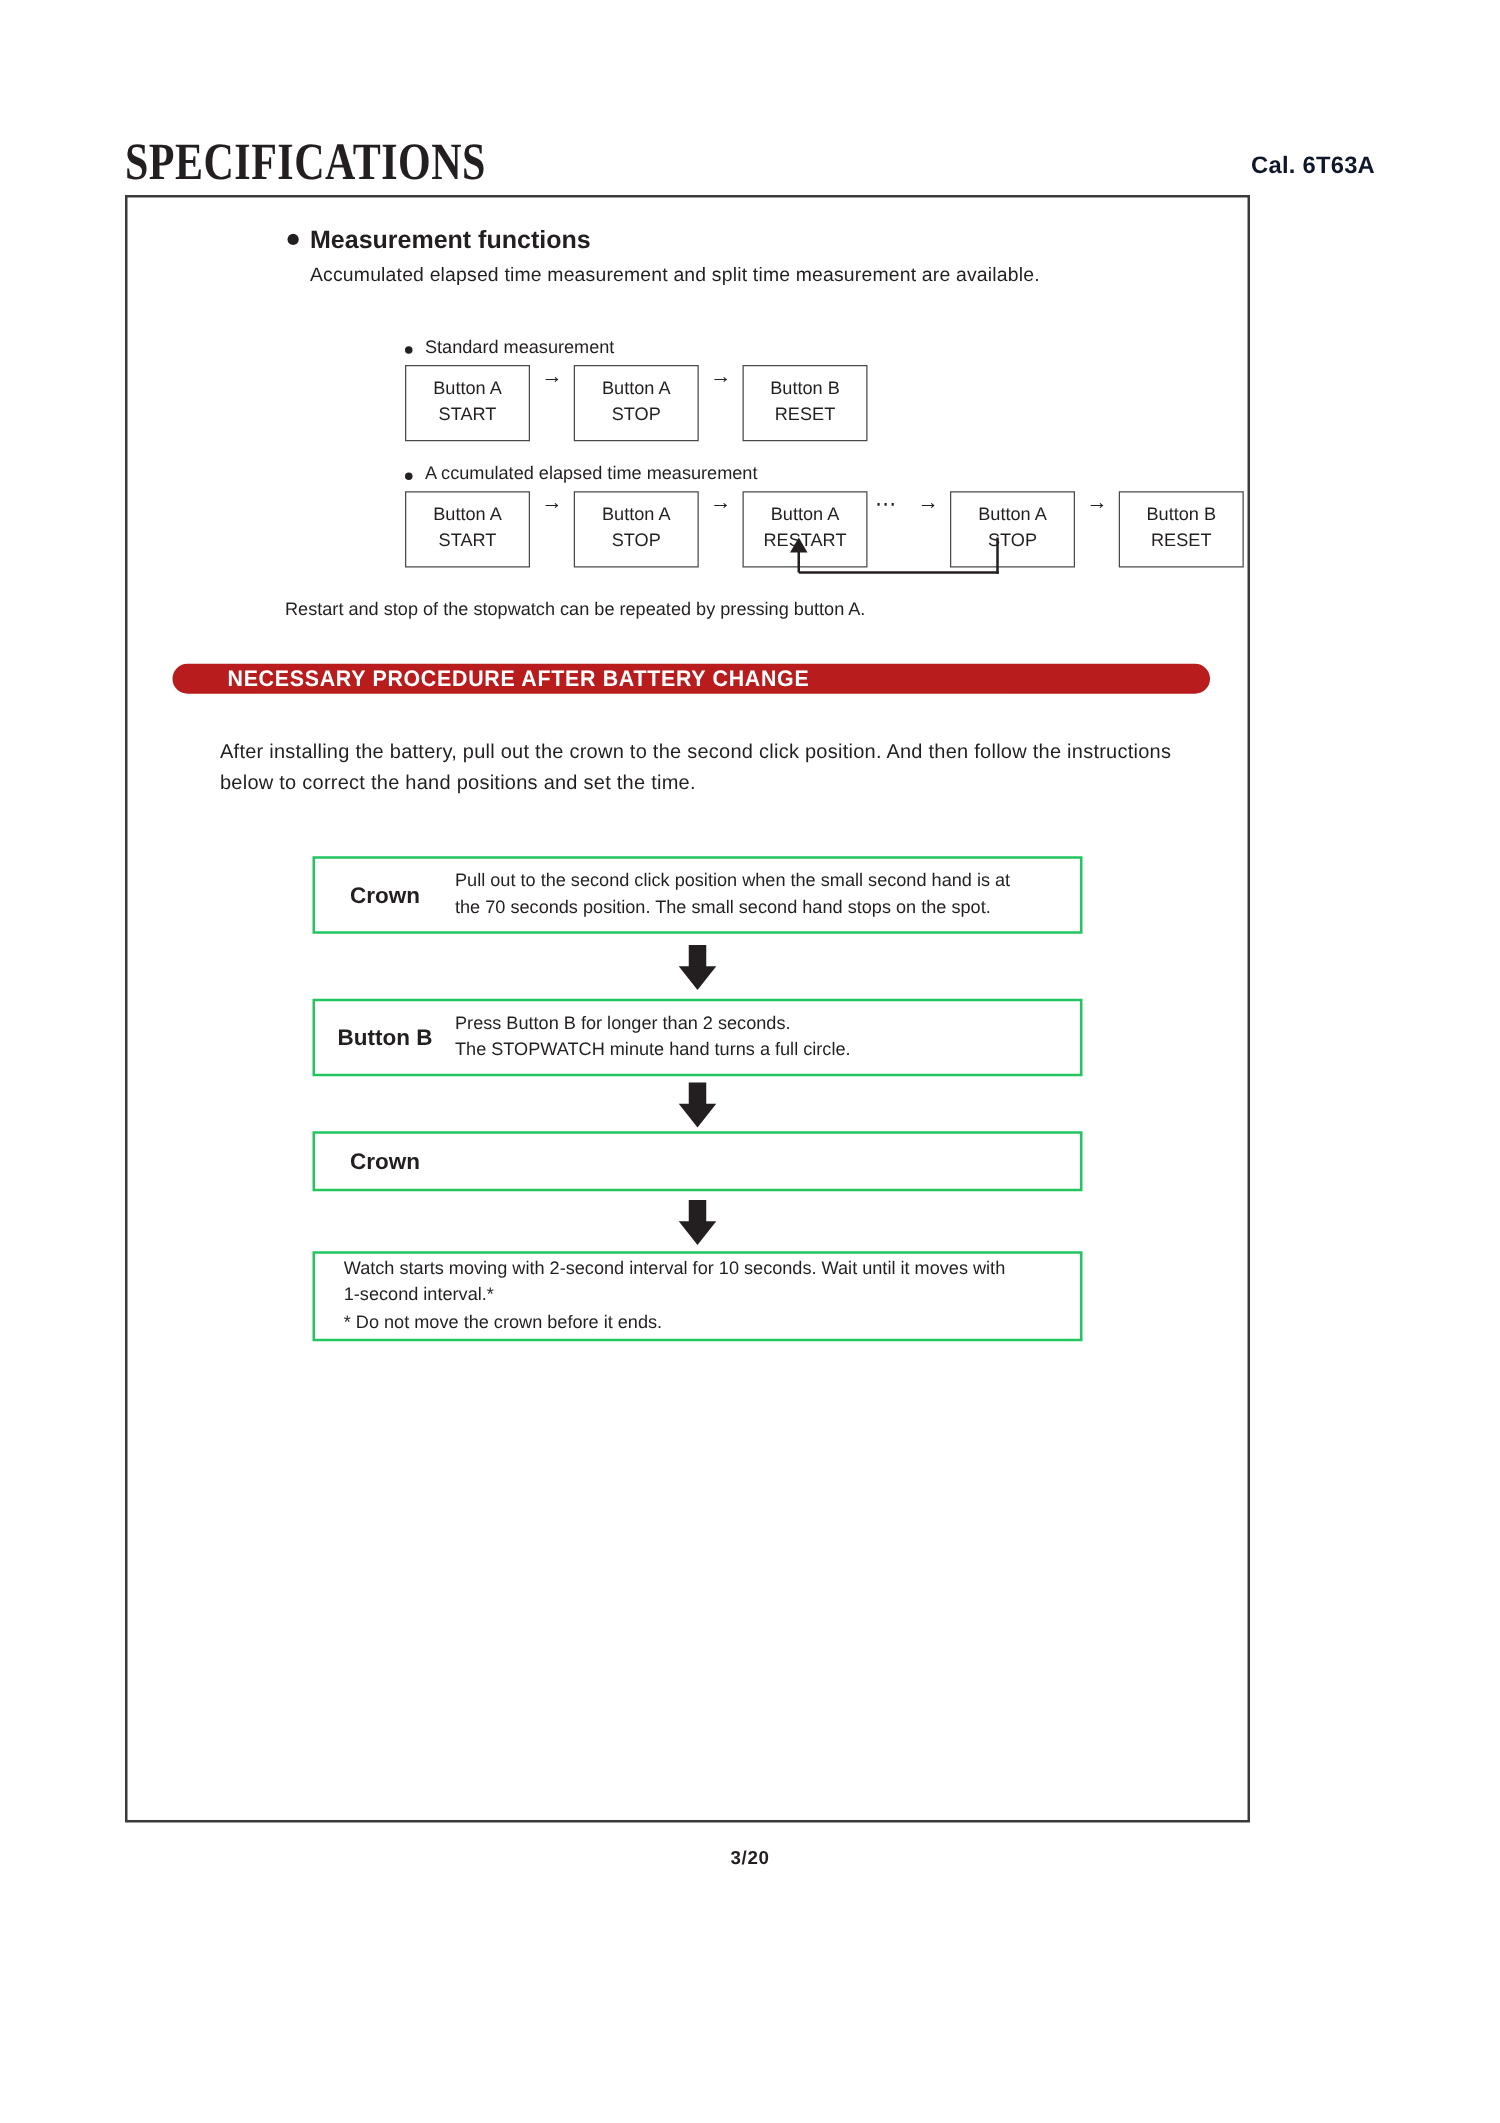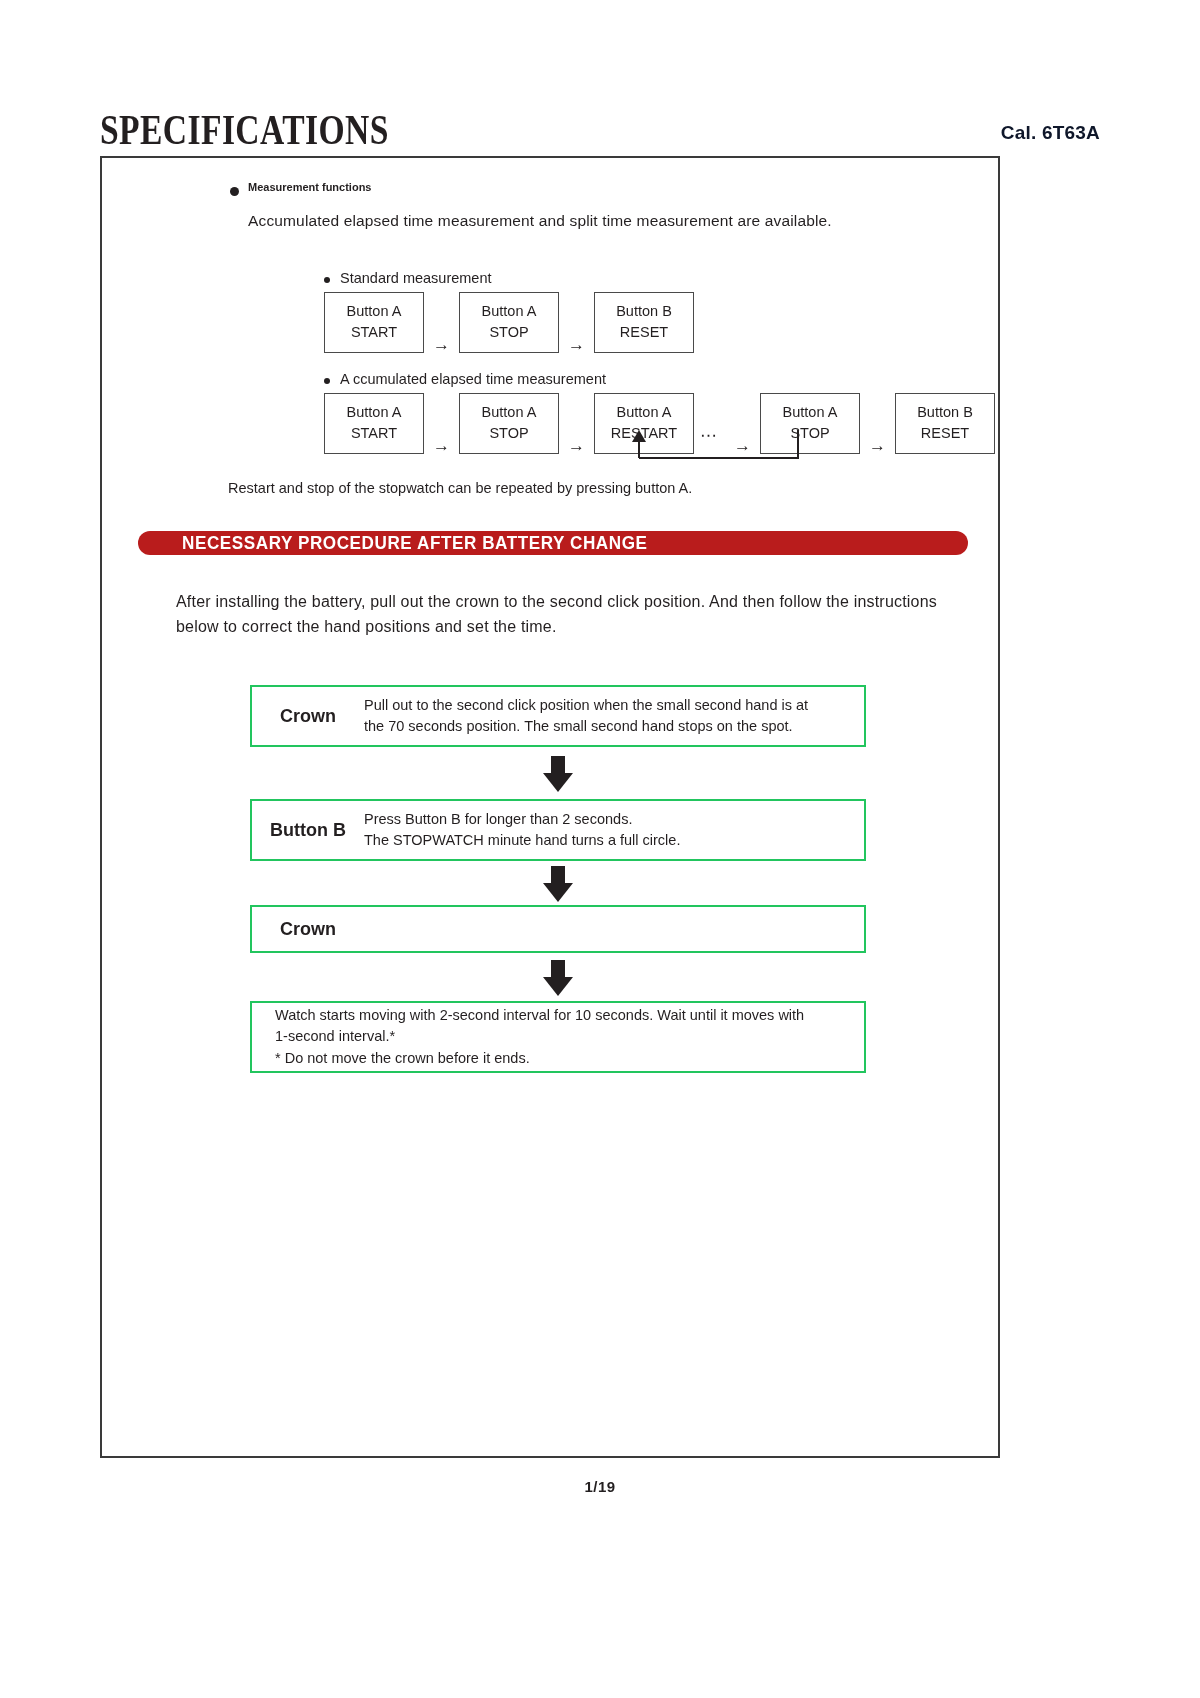--- a/index.html
+++ b/index.html
@@ -49,21 +49,21 @@
     left: 100px; top: 156px;
     width: 900px; height: 1302px;
     border: 2px solid #3a3a3a;
     background: #fff;
   }
 
   
   #meas-head {
     position: absolute;
     left: 146px; top: 23px;
-    font-size: 11px;
+    font-size: 20px;
     font-weight: 700;
     white-space: nowrap;
   }
   #meas-bullet {
     position: absolute;
     left: 128px; top: 29px;
     width: 9px; height: 9px;
     border-radius: 50%;
     background: #231f20;
   }
@@ -87,21 +87,21 @@
   .flow-label::before {
     content: "";
     position: absolute;
     left: 0; top: 7px;
     width: 6px; height: 6px;
     border-radius: 50%;
     background: #231f20;
   }
   .flow-row {
     display: flex;
-    align-items: flex-end;
+    align-items: flex-start;
   }
   .flow-box {
     border: 1px solid #4a4a4a;
     background: #fff;
     text-align: center;
     font-size: 14.5px;
     line-height: 1.45;
     padding: 8px 0 9px;
     width: 100px;
   }
@@ -375,13 +375,13 @@
   <div class="step-box" id="step4">
     <div class="step-body">
       <span>Watch starts moving with 2-second interval for 10 seconds. Wait until it moves with</span>
       <span>1-second interval.*</span>
       <span>* Do not move the crown before it ends.</span>
     </div>
   </div>
 
 </div>
 
-<div id="footer">1/19</div>
+<div id="footer">3/20</div>
 
 </body></html>

